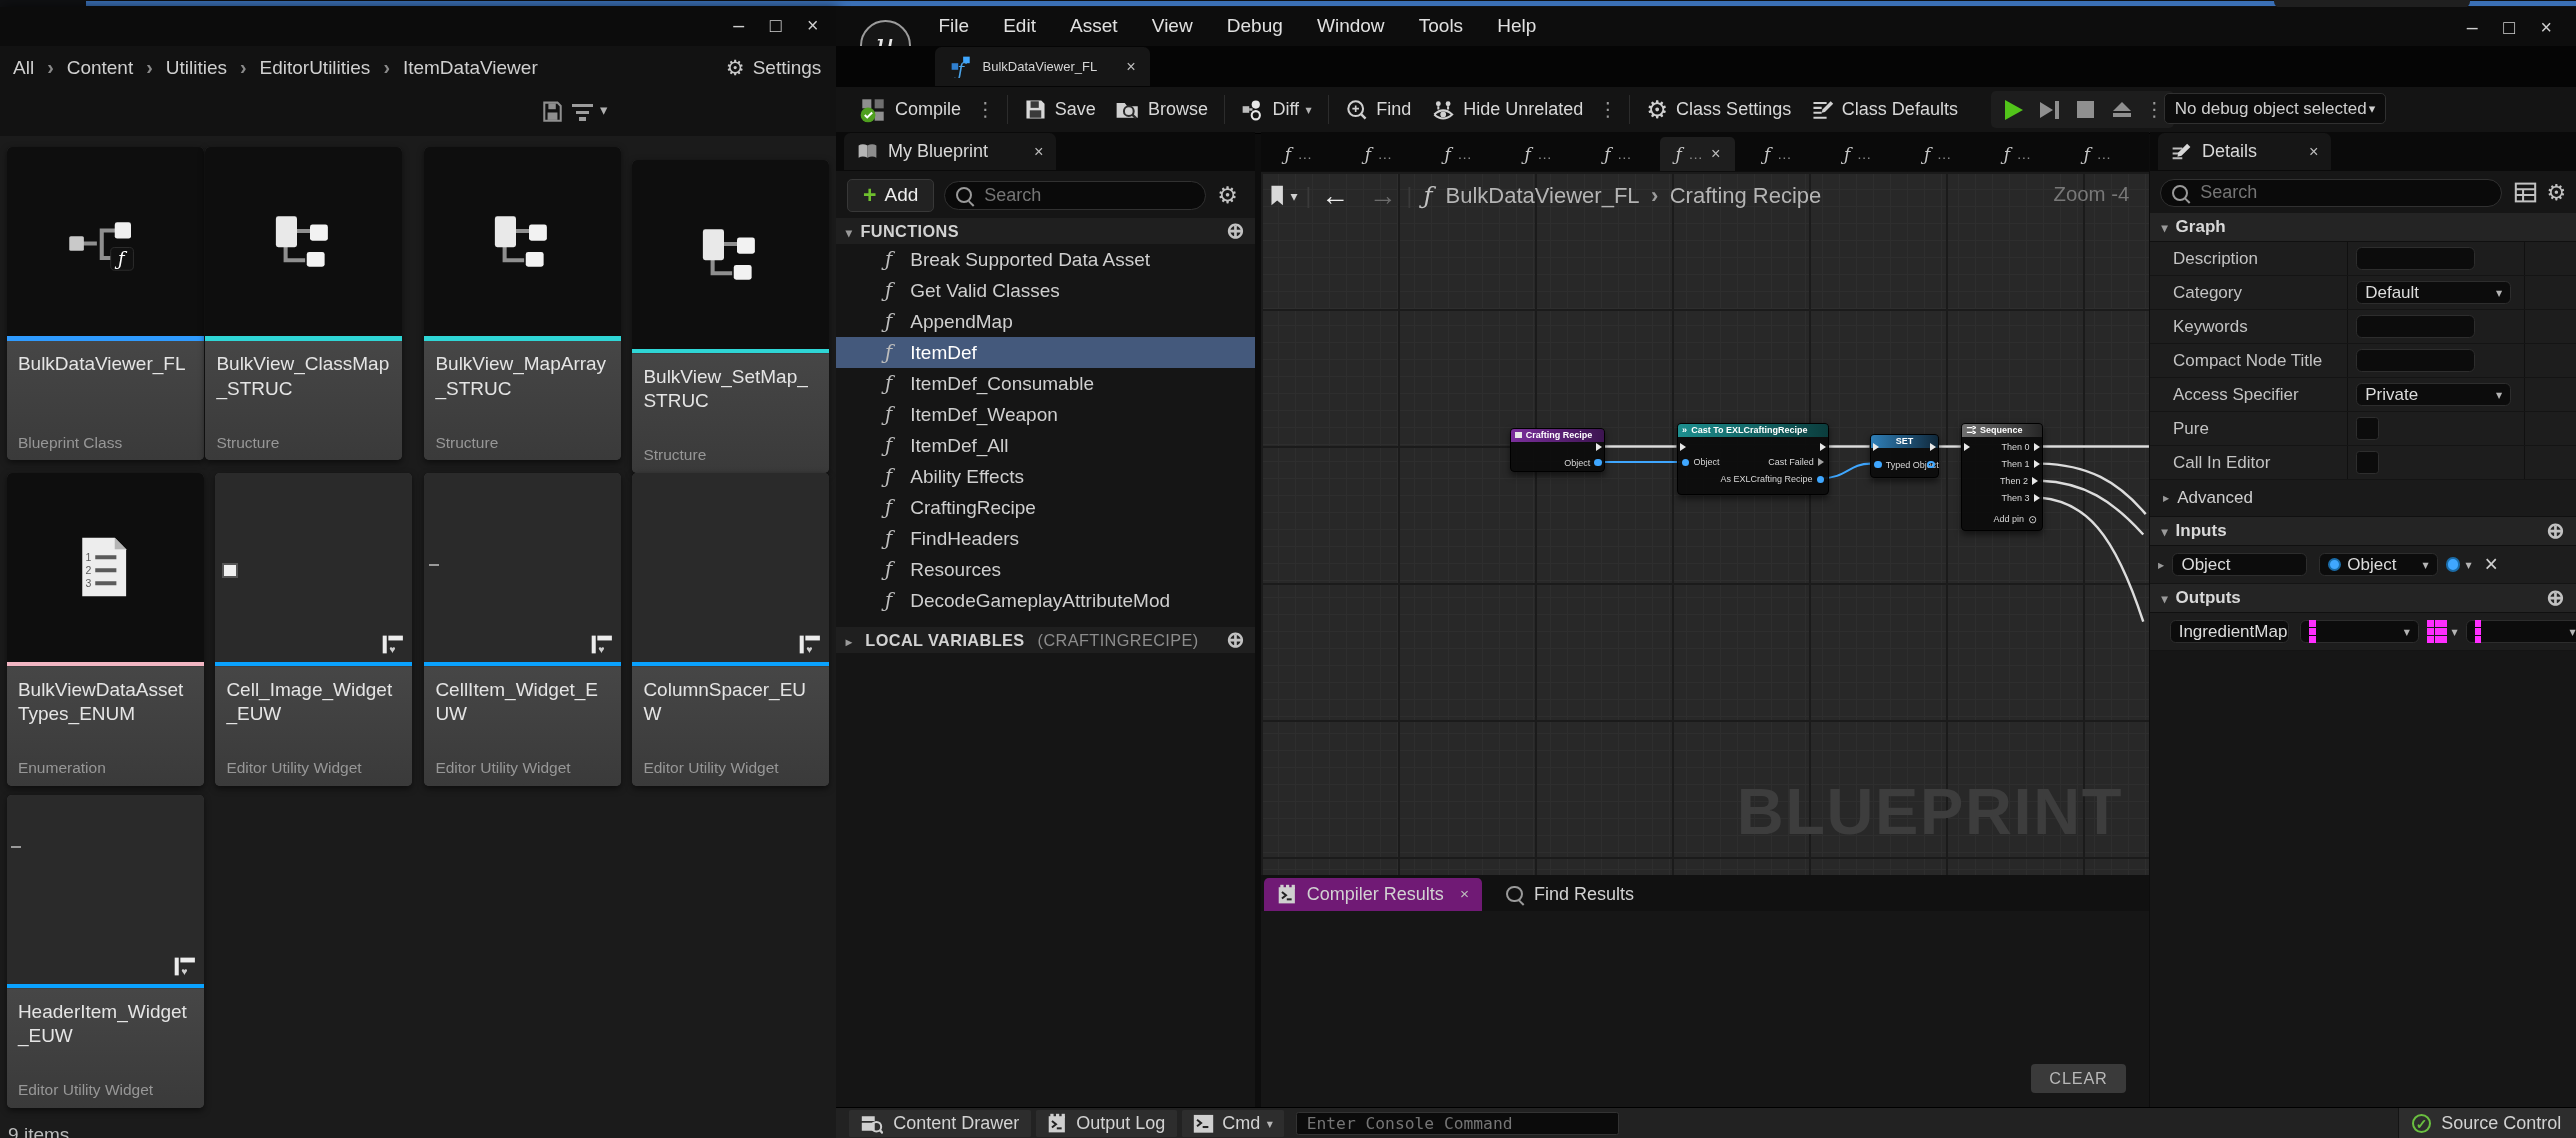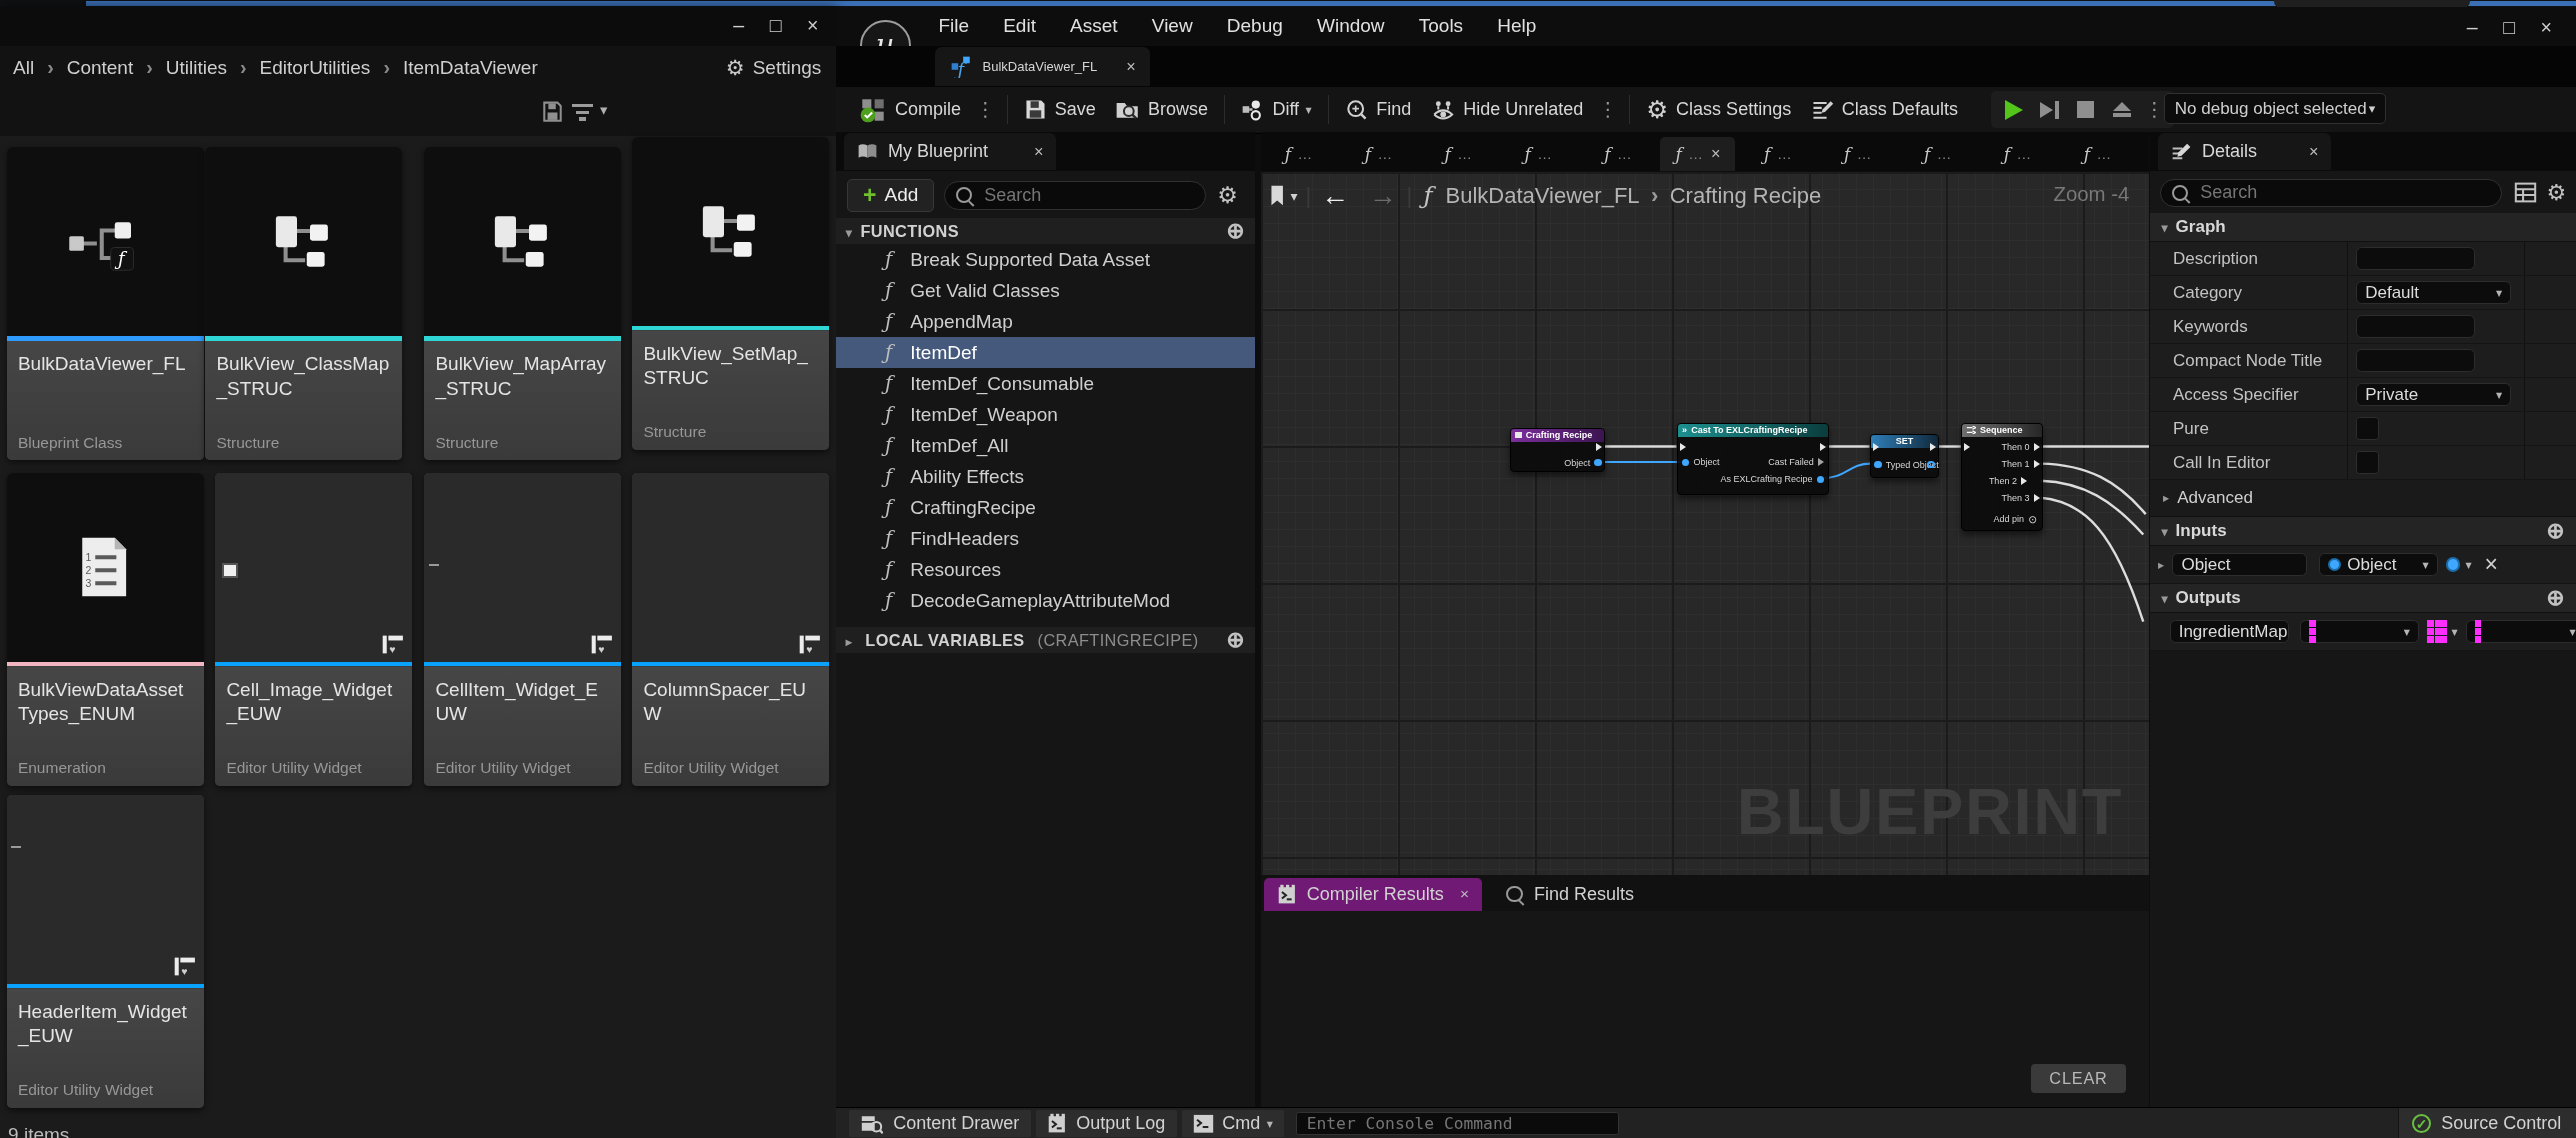--- a/index.html
+++ b/index.html
@@ -243,21 +243,21 @@
           <rect x="48" y="14" width="22" height="20" rx="3" fill="#f2f2f2"></rect>
           <rect x="44" y="48" width="22" height="18" rx="3" fill="#f2f2f2"></rect>
             </svg>
           </div>
         <div class="accentbar" style="background:#2fd6d6;"></div>
         <div class="tlabel">
             <div class="tname">BulkView_MapArray_STRUC</div>
           <div class="ttype">Structure</div>
           </div>
       </div>
-      <div class="tile" style="left:632px;top:1px;">
+      <div class="tile" style="left:632px;top:24px;">
         <div class="thumb dark">
             <svg width="65" height="57" viewBox="0 0 80 70">
           <path d="M18 40 v18 h24 M32 22 h16" stroke="#8f8f8f" stroke-width="5" fill="none"></path>
           <rect x="6" y="4" width="26" height="38" rx="3" fill="#e9e9e9"></rect>
           <rect x="48" y="14" width="22" height="20" rx="3" fill="#f2f2f2"></rect>
           <rect x="44" y="48" width="22" height="18" rx="3" fill="#f2f2f2"></rect>
             </svg>
           </div>
         <div class="accentbar" style="background:#2fd6d6;"></div>
         <div class="tlabel">
@@ -728,21 +728,21 @@
             <span class="exec"></span>
           </div>
         <div class="pin" style="right:2.4px;top:18px;">
             <span>Then 0</span>
             <span class="exec" style="margin-left:4.1px;"></span>
           </div>
         <div class="pin" style="right:2.4px;top:35px;">
             <span>Then 1</span>
             <span class="exec" style="margin-left:4.1px;"></span>
           </div>
-        <div class="pin" style="right:15px;top:52px;">
+        <div class="pin" style="right:4px;top:52px;">
             <span>Then 2</span>
             <span class="exec" style="margin-left:4.1px;"></span>
           </div>
         <div class="pin" style="right:2.4px;top:69px;">
             <span>Then 3</span>
             <span class="exec" style="margin-left:4.1px;"></span>
           </div>
         <div class="pin" style="right:4.9px;top:90px;">
             <span>Add pin</span>
             <span style="margin-left:4.1px;font-size:10.6px;">⊙</span>

